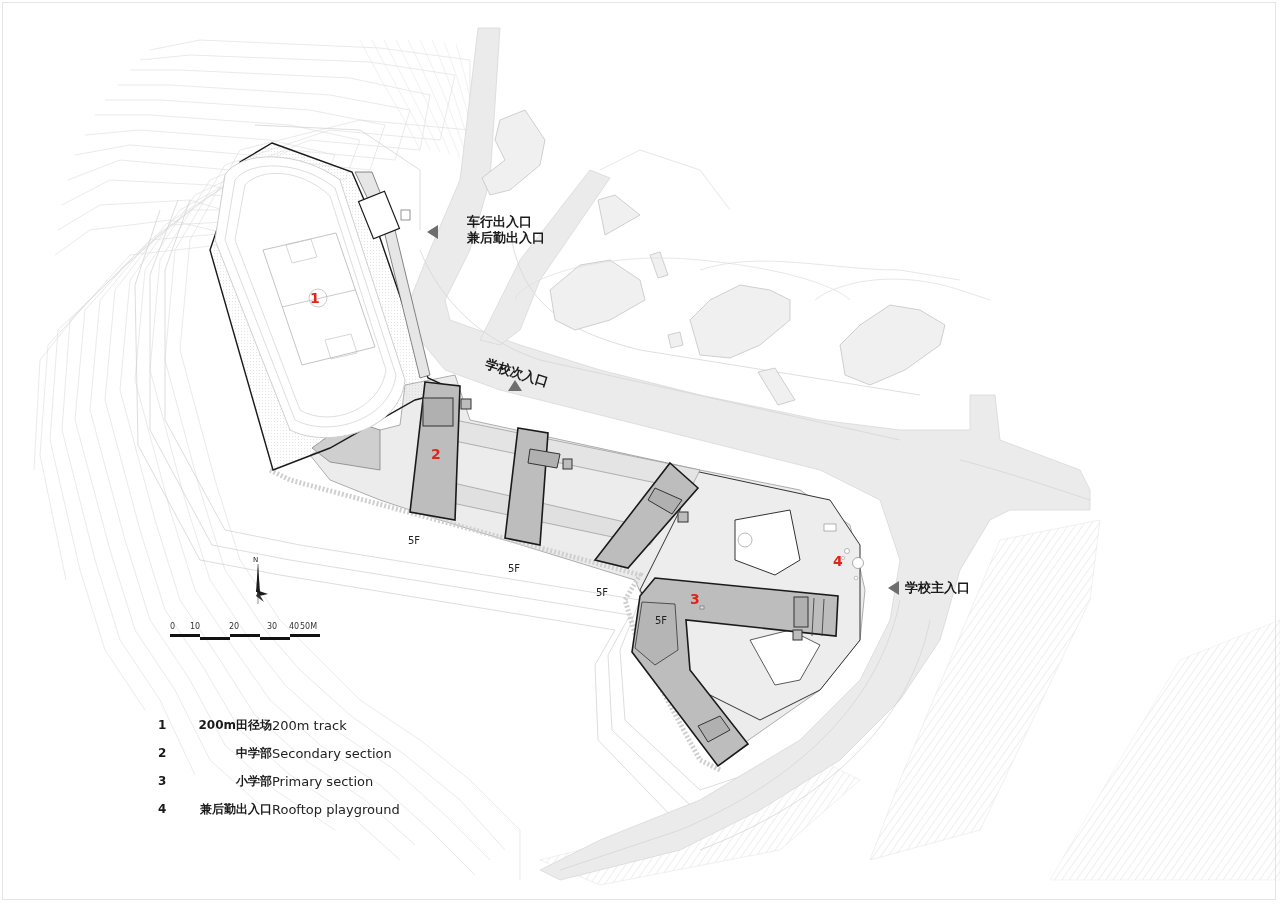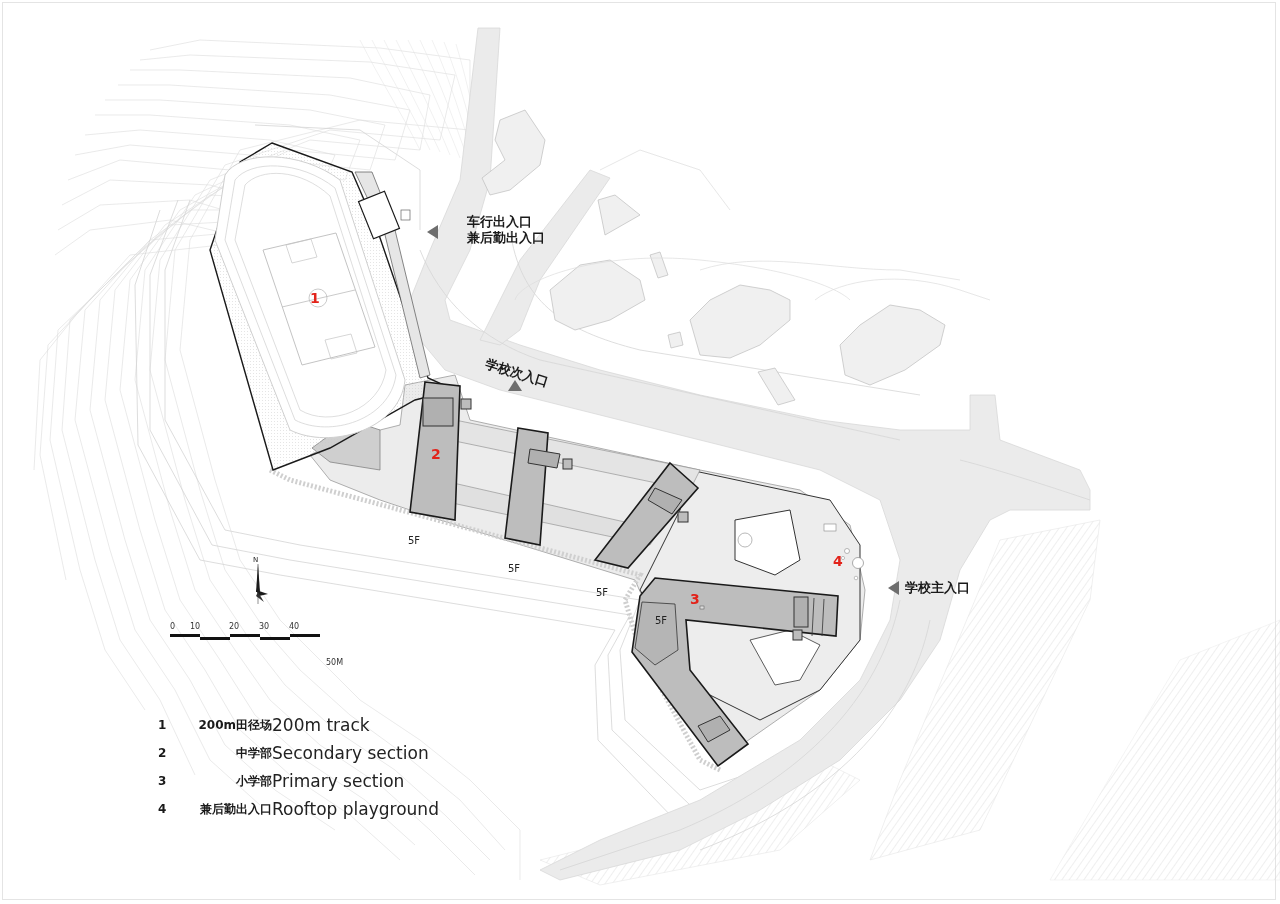--- a/index.html
+++ b/index.html
@@ -8,21 +8,21 @@
     .frame { position: absolute; left: 2px; top: 2px; width: 1274px; height: 898px;
              border: 1px solid #e4e4e4; box-sizing: border-box; }
     svg.plan { position: absolute; left: 0; top: 0; }
     .lbl { position: absolute; font-weight: bold; color: #1a1a1a; font-size: 13px; line-height: 16px; white-space: nowrap; }
     .num { position: absolute; color: #e2231a; font-weight: bold; font-size: 14px; }
     .floor { position: absolute; color: #222; font-size: 10px; margin-top: 36px; }
     .legend { position: absolute; left: 158px; top: 711px; }
     .legend-row { height: 28px; display: flex; align-items: center; font-size: 12px; color: #1a1a1a; }
     .legend-row .n { width: 16px; font-weight: bold; }
     .legend-row .zh { width: 98px; font-weight: bold; text-align: right; }
-    .legend-row .en { font-size: 17px; color: #222; }
+    .legend-row .en { font-size: 13px; color: #222; }
     .scale { position: absolute; left: 170px; top: 622px; }
     .scale-ticks { position: relative; height: 10px; width: 165px; font-size: 8px; color: #333; }
     .scale-ticks span { position: absolute; top: 0; }
     .scale-bar { display: flex; margin-top: 2px; }
     .scale-bar div { width: 30px; height: 3px; background: #111; }
     .scale-bar div.low { margin-top: 3px; }
     .north { position: absolute; left: 248px; top: 556px; }
     .north .n-label { position: absolute; left: 5px; top: 0; font-size: 7px; color: #222; }
   </style>
 </head>
@@ -205,23 +205,23 @@
     <polygon points="10,36 16,46 8,40" fill="#333"></polygon>
     <line x1="10" y1="8" x2="10" y2="48" stroke="#222" stroke-width="0.5"></line>
   </svg>
 </div>
 
 <div class="scale">
   <div class="scale-ticks">
     <span style="left:0px;">0</span>
     <span style="left:20px;">10</span>
     <span style="left:59px;">20</span>
-    <span style="left:89px;">30</span>
+    <span style="left:97px;">30</span>
     <span style="left:119px;">40</span>
-    <span style="left:156px;margin-top:36px;">50M</span>
+    <span style="left:130px;">50M</span>
   </div>
   <div class="scale-bar">
     <div></div>
     <div class="low"></div>
     <div></div>
     <div class="low"></div>
     <div></div>
   </div>
 </div>
 

